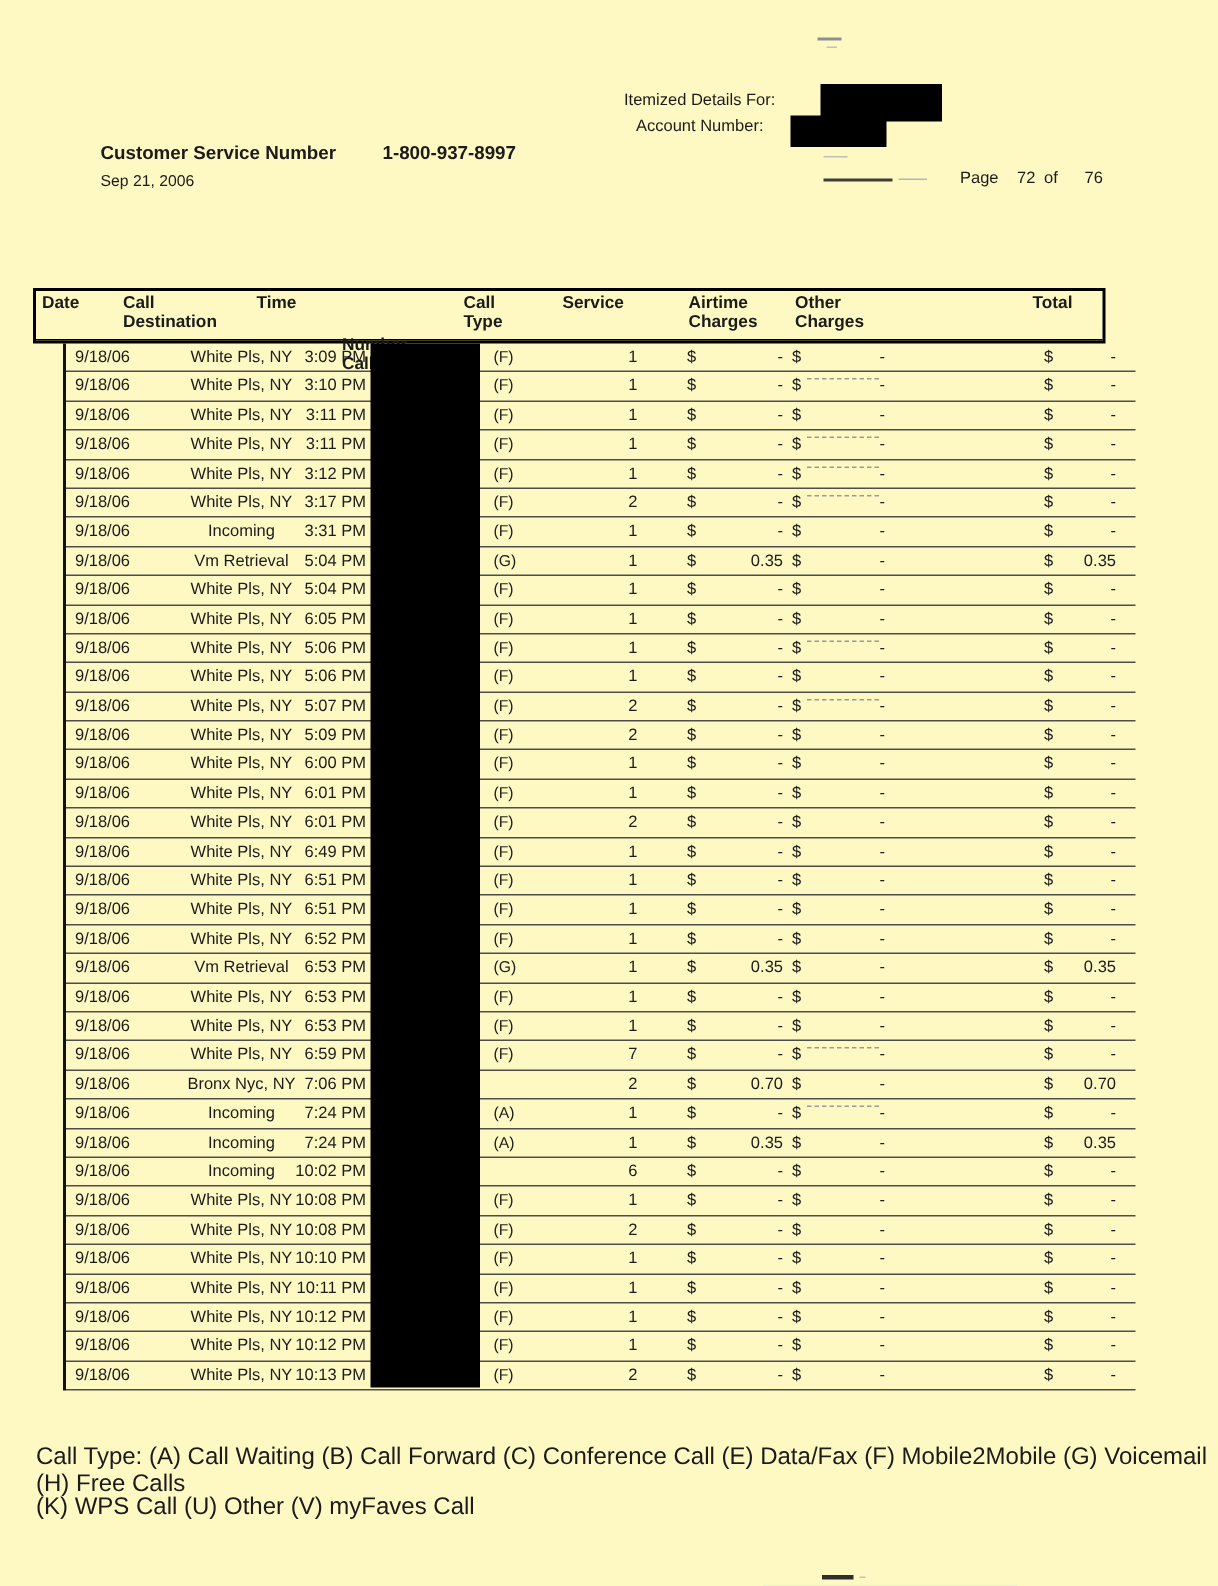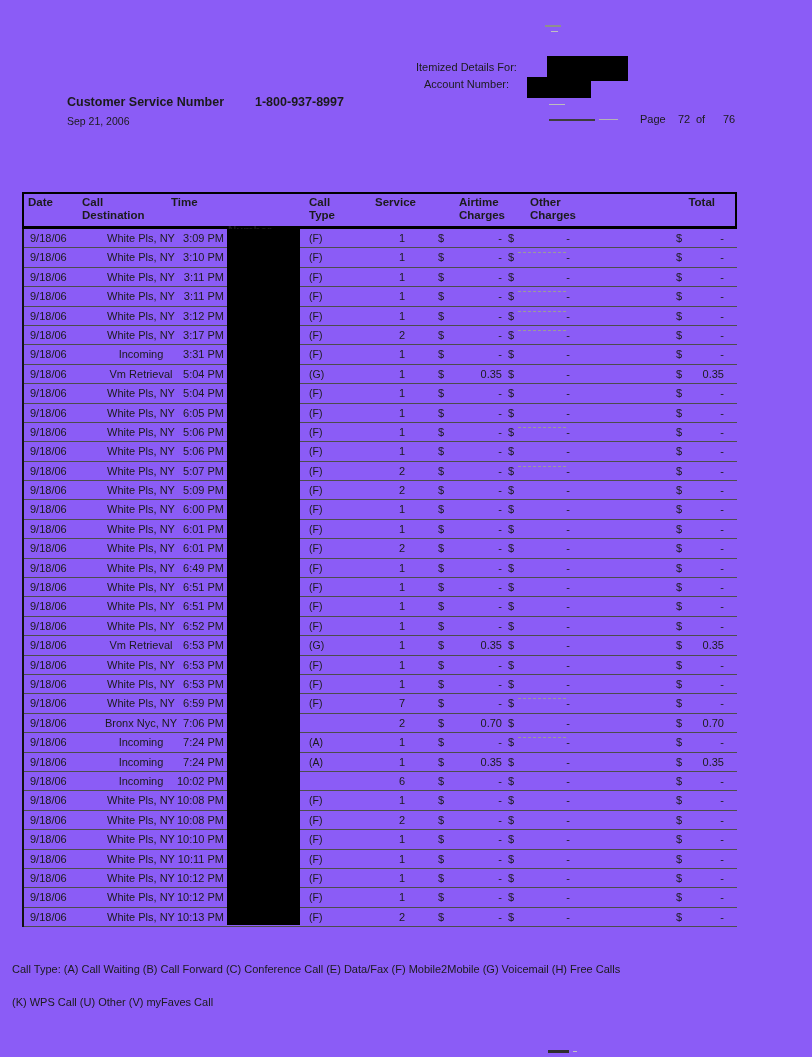--- a/index.html
+++ b/index.html
@@ -1,17 +1,17 @@
 <!DOCTYPE html>
 <html><head>
 <meta charset="utf-8">
 <style>
   html,body{margin:0;padding:0;background:#e8e8e8;}
   #page{
-    position:relative;width:812px;height:1057px;background:#8b5cf6;
+    position:relative;width:812px;height:1057px;background:#fef9c3;
     font-family:"Liberation Sans",sans-serif;color:#1b1b1b;overflow:hidden;
   }
   .abs{position:absolute;}
   #top-squiggle{left:545px;top:25px;width:16px;height:2px;background:#8f8f8f;}
   #top-squiggle2{left:551px;top:31px;width:7px;height:1px;background:#c0c0c0;}
   .hdr-label{font-size:11px;line-height:13px;}
   #itemized-label{left:416px;top:61px;}
   #account-label{left:424px;top:78px;}
   .redact{position:absolute;background:#000;}
   #redact1{left:547px;top:56px;width:81px;height:25px;}
@@ -35,39 +35,39 @@
     height:29px;border-bottom:2px solid #000;
     font-size:15px;font-weight:bold;font-style:italic;
     line-height:29px;padding-left:8px;letter-spacing:.2px;white-space:nowrap;
   }
   #tbl-cols{position:relative;height:32px;font-size:11.5px;font-weight:bold;border-bottom:1px solid #000;}
   .hc{position:absolute;top:2px;line-height:13px;white-space:pre;}
   .h0{left:4px;}  .h1{left:58px;} .h2{left:147px;} .h3{left:204px;margin-top:28px;}
   .h4{left:285px;} .h5{left:351px;} .h6{left:435px;} .h7{left:506px;}
   .h8{left:640px;width:51px;text-align:right;}
 
-  #tbl-body{position:relative;border-left:2px solid #111;width:713px;}
+  #tbl-body{position:relative;border-left:2px solid #111;width:713px;margin-left:20px;}
   .row{position:relative;height:19.4px;border-bottom:1px solid #4d4d4d;font-size:11px;box-sizing:border-box;}
   .c{position:absolute;top:0;line-height:18.5px;white-space:nowrap;}
   .c-date{left:6px;width:50px;}
   .c-dest{left:58px;width:118px;text-align:center;}
   .c-time{left:117px;width:83px;text-align:right;}
   .c-type{left:285px;width:40px;font-size:10.5px;}
   .c-min {left:335px;width:46px;text-align:right;}
   .c-air-d{left:414px;}
   .c-air-v{left:428px;width:50px;text-align:right;}
   .c-toll-d{left:484px;}
   .c-toll-v{left:496px;width:50px;text-align:right;}
   .c-tot-d{left:652px;}
   .c-tot-v{left:662px;width:38px;text-align:right;}
   .smudge{position:absolute;left:494px;top:4px;width:48px;border-top:1px dashed #9a9a9a;}
   #redact-col{position:absolute;left:203px;top:0;width:73px;height:696px;background:#000;z-index:5;}
 
   
-  .legend{left:12px;font-size:11px;}
+  .legend{left:24px;font-size:16px;}
   #legend1{top:963px;}
   #legend2{top:996px;}
   #bottom-dash{left:548px;top:1050px;width:21px;height:2.5px;background:#2e2e2e;}
   #bottom-dot{left:573px;top:1051px;width:4px;height:1px;background:#c2c2c2;}
 </style>
 </head>
 <body>
 
 <div id="page">
 

